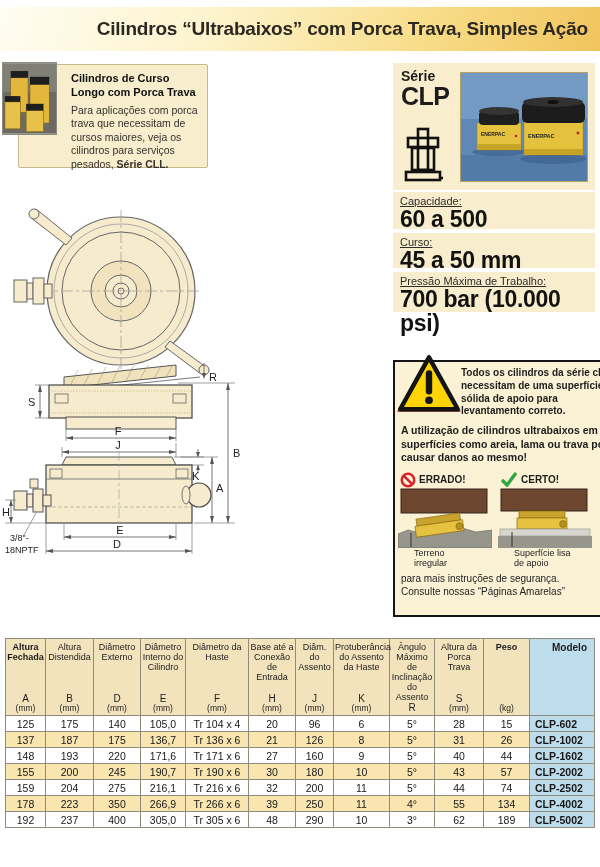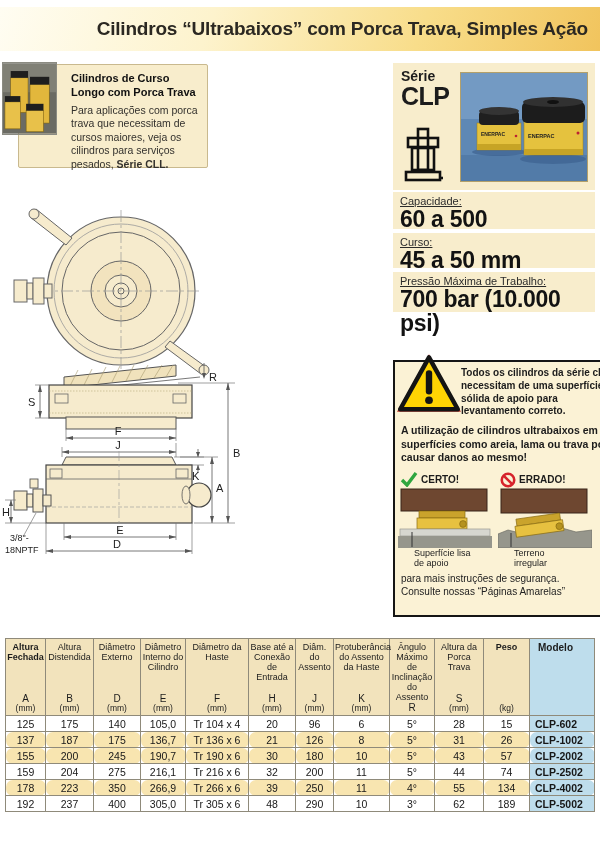--- a/index.html
+++ b/index.html
@@ -55,30 +55,30 @@
   
   #drawing{position:absolute;left:2px;top:195px;}
   #drawing text{font-family:"Liberation Sans",sans-serif;font-size:11px;fill:#222;}
   #drawing .small{font-size:9px;}
 
   
   #table-wrap{position:absolute;left:5px;top:638px;}
   table{border-collapse:collapse;table-layout:fixed;width:589px;}
   th,td{border:1px solid #8f8a7a;}
   thead th{background:#F2E3BC;height:62px;vertical-align:top;padding:3px 1px 2px 1px;}
-  thead th.model{background:#BEDDEC;text-align:left;padding-left:8px;}
+  thead th.model{background:#BEDDEC;text-align:left;padding-left:22px;}
   .h-wrap{display:flex;flex-direction:column;height:100%;}
   .h-name{font-size:9px;font-weight:normal;line-height:1.12;text-align:center;}
   th.b .h-name{font-weight:bold;}
   th.model .h-name{font-weight:bold;font-size:10px;text-align:left;}
   .h-sp{flex:1;}
   .h-sym{font-size:10px;font-weight:normal;text-align:center;line-height:1.1;}
   .h-unit{font-size:8.5px;font-weight:normal;text-align:center;line-height:1.1;}
   tbody td{height:16px;font-size:10.5px;text-align:center;padding:0 1px;background:#fff;color:#171717;}
-  tbody tr.alt td{background:#F8E5B0;border-radius:7px;}
+  tbody tr.alt td{background:#F8E5B0;}
   tbody td.model{background:#BEDDEC !important;font-weight:bold;text-align:left;padding-left:5px;font-size:10.5px;}
   table{border:1px solid #3a3a3a;}
 </style>
 </head>
 <body>
 
 <div id="page">
 
   <div id="title-bar">
     <span class="t">Cilindros “Ultrabaixos” com Porca Trava, Simples Ação</span>
@@ -283,56 +283,56 @@
       <polygon points="50,5 95,86 5,86" fill="#FFD403" stroke="#141414" stroke-width="7" stroke-linejoin="round"></polygon>
       <line x1="50" y1="30" x2="50" y2="58" stroke="#141414" stroke-width="10" stroke-linecap="round"></line>
       <circle cx="50" cy="72" r="6" fill="#141414"></circle>
     </svg>
     <div class="warn-lead">Todos os cilindros da série clp necessitam de uma superfície sólida de apoio para levantamento correto.</div>
     <div class="warn-body">A utilização de cilindros ultrabaixos em superfícies como areia, lama ou trava pode causar danos ao mesmo!</div>
 
     <div class="examples">
       <div class="example">
         <div class="ex-head">
-          <svg width="18" height="15" viewBox="0 0 18 15">
-            <polyline points="2,8 7,13 16,1" fill="none" stroke="#2FA63F" stroke-width="3.4"></polyline>
-          </svg>
-          <span class="lab">CERTO!</span>
-        </div>
-        <svg class="scene" width="94" height="60" viewBox="0 0 94 60">
-          <rect x="3" y="1" width="86" height="22" fill="#6E4730" stroke="#38241a" stroke-width="1"></rect>
-          <rect x="21" y="23" width="46" height="7" fill="#CAA32C" stroke="#8a6d12" stroke-width="0.7"></rect>
-          <rect x="19" y="30" width="50" height="11" fill="#E7C140" stroke="#8a6d12" stroke-width="0.7"></rect>
-          <circle cx="65" cy="36" r="3.4" fill="#B5921F" stroke="#8a6d12" stroke-width="0.7"></circle>
-          <rect x="2" y="41" width="90" height="7" fill="#D6D6CF" stroke="#9a9a92" stroke-width="0.7"></rect>
-          <rect x="0" y="48" width="94" height="12" fill="#96968C"></rect>
-          <line x1="14" y1="44" x2="14" y2="59" stroke="#333" stroke-width="1"></line>
-        </svg>
-        <div class="caption">Superfície lisa de apoio</div>
-      </div>
-
-      <div class="example">
-        <div class="ex-head">
           <svg width="16" height="16" viewBox="0 0 20 20">
             <circle cx="10" cy="10" r="7.8" fill="none" stroke="#D6232B" stroke-width="3.2"></circle>
             <line x1="4.8" y1="4.8" x2="15.2" y2="15.2" stroke="#D6232B" stroke-width="3.2"></line>
           </svg>
           <span class="lab">ERRADO!</span>
         </div>
         <svg class="scene" width="94" height="60" viewBox="0 0 94 60">
           <rect x="3" y="1" width="86" height="24" fill="#6E4730" stroke="#38241a" stroke-width="1"></rect>
           <polygon points="0,46 10,42 22,45 36,41 50,44 64,40 78,44 94,42 94,60 0,60" fill="#96968C" stroke="#6f6f66" stroke-width="0.7"></polygon>
           <g transform="rotate(-8 41 37)">
             <rect x="19" y="28" width="44" height="7" fill="#CAA32C" stroke="#8a6d12" stroke-width="0.7"></rect>
             <rect x="17" y="35" width="48" height="11" fill="#E7C140" stroke="#8a6d12" stroke-width="0.7"></rect>
             <circle cx="61" cy="41" r="3.4" fill="#B5921F" stroke="#8a6d12" stroke-width="0.7"></circle>
           </g>
           <line x1="13" y1="45" x2="13" y2="59" stroke="#333" stroke-width="1"></line>
         </svg>
         <div class="caption">Terreno irregular</div>
+      </div>
+
+      <div class="example">
+        <div class="ex-head">
+          <svg width="18" height="15" viewBox="0 0 18 15">
+            <polyline points="2,8 7,13 16,1" fill="none" stroke="#2FA63F" stroke-width="3.4"></polyline>
+          </svg>
+          <span class="lab">CERTO!</span>
+        </div>
+        <svg class="scene" width="94" height="60" viewBox="0 0 94 60">
+          <rect x="3" y="1" width="86" height="22" fill="#6E4730" stroke="#38241a" stroke-width="1"></rect>
+          <rect x="21" y="23" width="46" height="7" fill="#CAA32C" stroke="#8a6d12" stroke-width="0.7"></rect>
+          <rect x="19" y="30" width="50" height="11" fill="#E7C140" stroke="#8a6d12" stroke-width="0.7"></rect>
+          <circle cx="65" cy="36" r="3.4" fill="#B5921F" stroke="#8a6d12" stroke-width="0.7"></circle>
+          <rect x="2" y="41" width="90" height="7" fill="#D6D6CF" stroke="#9a9a92" stroke-width="0.7"></rect>
+          <rect x="0" y="48" width="94" height="12" fill="#96968C"></rect>
+          <line x1="14" y1="44" x2="14" y2="59" stroke="#333" stroke-width="1"></line>
+        </svg>
+        <div class="caption">Superfície lisa de apoio</div>
       </div>
     </div>
 
     <div class="warn-footer">
       <div>para mais instruções de segurança.</div>
       <div>Consulte nossas “Páginas Amarelas”</div>
     </div>
   </div>
 
   <div id="table-wrap">
@@ -473,20 +473,34 @@
             <td>136,7</td>
             <td>Tr 136 x 6</td>
             <td>21</td>
             <td>126</td>
             <td>8</td>
             <td>5°</td>
             <td>31</td>
             <td>26</td>
             <td class="model">CLP-1002</td>
           </tr>
+          <tr>
+            <td>148</td>
+            <td>193</td>
+            <td>220</td>
+            <td>171,6</td>
+            <td>Tr 171 x 6</td>
+            <td>27</td>
+            <td>160</td>
+            <td>9</td>
+            <td>5°</td>
+            <td>40</td>
+            <td>44</td>
+            <td class="model">CLP-1602</td>
+          </tr>
           <tr class="alt">
             <td>155</td>
             <td>200</td>
             <td>245</td>
             <td>190,7</td>
             <td>Tr 190 x 6</td>
             <td>30</td>
             <td>180</td>
             <td>10</td>
             <td>5°</td>

